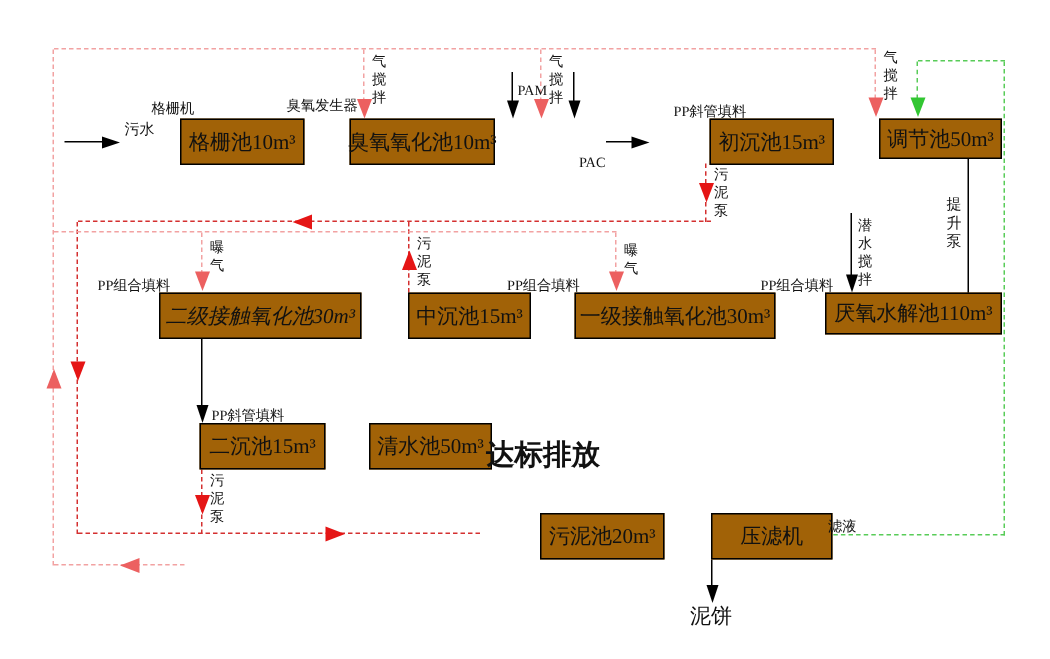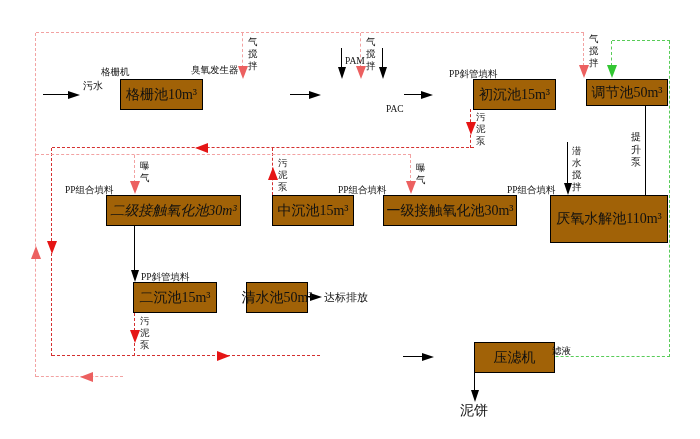--- a/index.html
+++ b/index.html
@@ -12,40 +12,42 @@
   .vlbl{position:absolute;color:#111;line-height:1.25;text-align:center;
     word-break:break-all;line-break:anywhere;z-index:4;}
   .ln{position:absolute;z-index:1;}
   .arr{position:absolute;width:0;height:0;z-index:2;}
 </style>
 </head>
 <body>
 
 <div id="flow-canvas">
     <div class="box" style="left: 80px; top: 79px; width: 83px; height: 31px;">格栅池10m³</div>
+    <div class="box" style="left: 193px; top: 79px; width: 97px; height: 31px;">臭氧氧化池10m³</div>
     <div class="box" style="left: 433px; top: 79px; width: 83px; height: 31px;">初沉池15m³</div>
     <div class="box" style="left: 546px; top: 79px; width: 82px; height: 27px;">调节池50m³</div>
-    <div class="box" style="left: 510px; top: 195px; width: 118px; height: 48px;">厌氧水解池110m³</div>
+    <div class="box" style="left: 510px; top: 195px; width: 118px; height: 28px;">厌氧水解池110m³</div>
     <div class="box" style="left: 343px; top: 195px; width: 134px; height: 31px;">一级接触氧化池30m³</div>
     <div class="box" style="left: 232px; top: 195px; width: 82px; height: 31px;">中沉池15m³</div>
     <div class="box" style="left: 66px; top: 195px; width: 135px; height: 31px; font-style: italic;">二级接触氧化池30m³</div>
     <div class="box" style="left: 93px; top: 282px; width: 84px; height: 31px;">二沉池15m³</div>
-    <div class="box" style="left: 206px; top: 282px; width: 62px; height: 31px; text-align: right;">清水池50m³</div>
+    <div class="box" style="left: 206px; top: 282px; width: 82px; height: 31px; text-align: right;">清水池50m³</div>
+    <div class="box" style="left: 320px; top: 342px; width: 83px; height: 31px;">污泥池20m³</div>
     <div class="box" style="left: 434px; top: 342px; width: 81px; height: 31px;">压滤机</div>
     <div class="lbl" style="left: 47px; top: 79px; font-size: 10px; margin-left: 36px;">污水</div>
     <div class="lbl" style="left: 101px; top: 66px; font-size: 9.5px;">格栅机</div>
     <div class="lbl" style="left: 191px; top: 64px; font-size: 9.5px;">臭氧发生器</div>
     <div class="lbl" style="left: 345px; top: 56px; font-size: 9.5px;">PAM</div>
     <div class="lbl" style="left: 386px; top: 56px; font-size: 9.5px; margin-top: 48px;">PAC</div>
     <div class="lbl" style="left: 449px; top: 68px; font-size: 9.5px;">PP斜管填料</div>
     <div class="lbl" style="left: 507px; top: 184px; font-size: 9.5px;">PP组合填料</div>
     <div class="lbl" style="left: 338px; top: 184px; font-size: 9.5px;">PP组合填料</div>
     <div class="lbl" style="left: 65px; top: 184px; font-size: 9.5px;">PP组合填料</div>
     <div class="lbl" style="left: 141px; top: 271px; font-size: 9.5px;">PP斜管填料</div>
-    <div class="lbl" style="left: 324px; top: 290px; font-size: 11px;">达标排放</div>
+    <div class="lbl" style="left: 324px; top: 290px; font-size: 19px; font-weight: bold;">达标排放</div>
     <div class="lbl" style="left: 552px; top: 345px; font-size: 9.5px;">滤液</div>
     <div class="lbl" style="left: 460px; top: 402px; font-size: 14px;">泥饼</div>
     <div class="vlbl" style="left: 247px; top: 37px; font-size: 9.5px; width: 11.5px;">气搅拌</div>
     <div class="vlbl" style="left: 365px; top: 37px; font-size: 9.5px; width: 11.5px;">气搅拌</div>
     <div class="vlbl" style="left: 588px; top: 34px; font-size: 9.5px; width: 11.5px;">气搅拌</div>
     <div class="vlbl" style="left: 475px; top: 112px; font-size: 9.5px; width: 11.5px;">污泥泵</div>
     <div class="vlbl" style="left: 277px; top: 158px; font-size: 9.5px; width: 11.5px;">污泥泵</div>
     <div class="vlbl" style="left: 139px; top: 316px; font-size: 9.5px; width: 11.5px;">污泥泵</div>
     <div class="vlbl" style="left: 630px; top: 131px; font-size: 10px; width: 12px;">提升泵</div>
     <div class="vlbl" style="left: 571px; top: 146px; font-size: 9.5px; width: 11.5px;">潜水搅拌</div>

